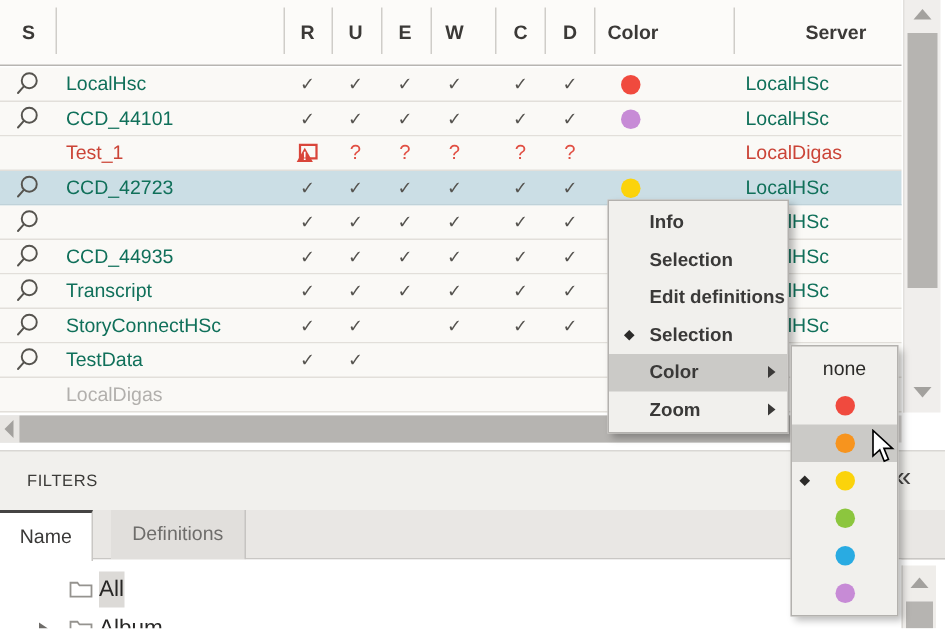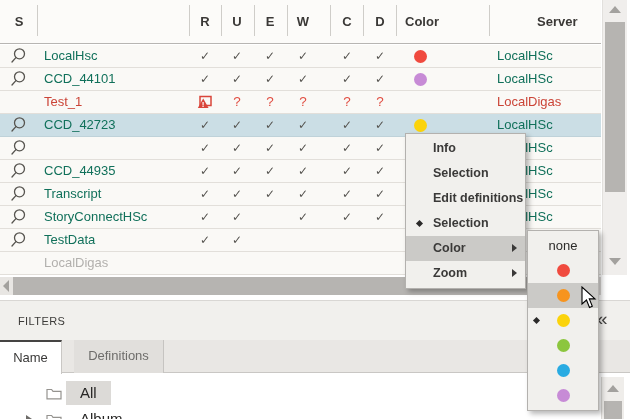--- a/index.html
+++ b/index.html
@@ -33,21 +33,21 @@
   
   .filters-band{position:absolute;left:0;top:300px;width:630px;height:40px;background:#f1f0ed;border-top:1px solid #d9d7d4;}
   .filters-title{position:absolute;left:18px;top:0;line-height:40px;font-size:11px;letter-spacing:.4px;color:#3c3b39;}
   .collapse-btn{position:absolute;left:597px;top:7px;font-size:19px;color:#434241;cursor:default;}
   .tabstrip{position:absolute;left:0;top:340px;width:630px;height:33px;background:#e9e7e4;border-bottom:1px solid #c9c7c4;box-sizing:border-box;}
   .tab{position:absolute;top:0;height:33px;line-height:31px;text-align:center;font-size:13px;box-sizing:border-box;}
   .tab.active{left:0;width:62px;background:#ffffff;border-top:2px solid #454443;border-right:1px solid #c9c7c4;color:#3a3938;height:34px;z-index:2;}
   .tab.inactive{left:62px;width:90px;background:#e1dfdc;border-right:1px solid #c6c4c1;color:#6e6d6b;margin-left:12px;}
   .treearea{position:absolute;left:0;top:373px;width:601px;height:46px;background:#ffffff;}
   .tree-row{position:absolute;left:0;width:601px;height:24px;}
-  .tree-label{position:absolute;left:66px;top:0;line-height:24px;font-size:15px;color:#272625;padding:0 14px;white-space:nowrap;}
+  .tree-label{position:absolute;left:66px;top:0;line-height:24px;font-size:15px;color:#272625;padding:0 0;white-space:nowrap;}
   .tree-label.sel{background:#dcdad7;}
   .tree-folder{position:absolute;left:46px;top:5px;}
   .tree-exp{position:absolute;left:26px;top:8px;width:0;height:0;border-top:4px solid transparent;border-bottom:4px solid transparent;border-left:6px solid #6e6c69;}
   .brscroll{position:absolute;left:601px;top:377px;width:22px;height:42px;background:#efedea;border-left:1px solid #dbd9d6;}
   .brscroll .thumb{position:absolute;left:2px;top:24px;width:18px;height:18px;background:#b6b4b1;}
   .brscroll .tri-up{left:5px;top:8px;}
   
   .menu{position:absolute;left:405px;top:133px;width:119px;background:#f1f0ed;border:1px solid #b3b1ae;box-shadow:3px 3px 5px rgba(0,0,0,.28);padding:2px 0;z-index:50;}
   .menu-item{position:relative;height:25px;line-height:25px;padding-left:27px;font-size:12.5px;color:#3a3938;white-space:nowrap;font-weight:bold;}
   .menu-item.hl{background:#cbcac7;}

